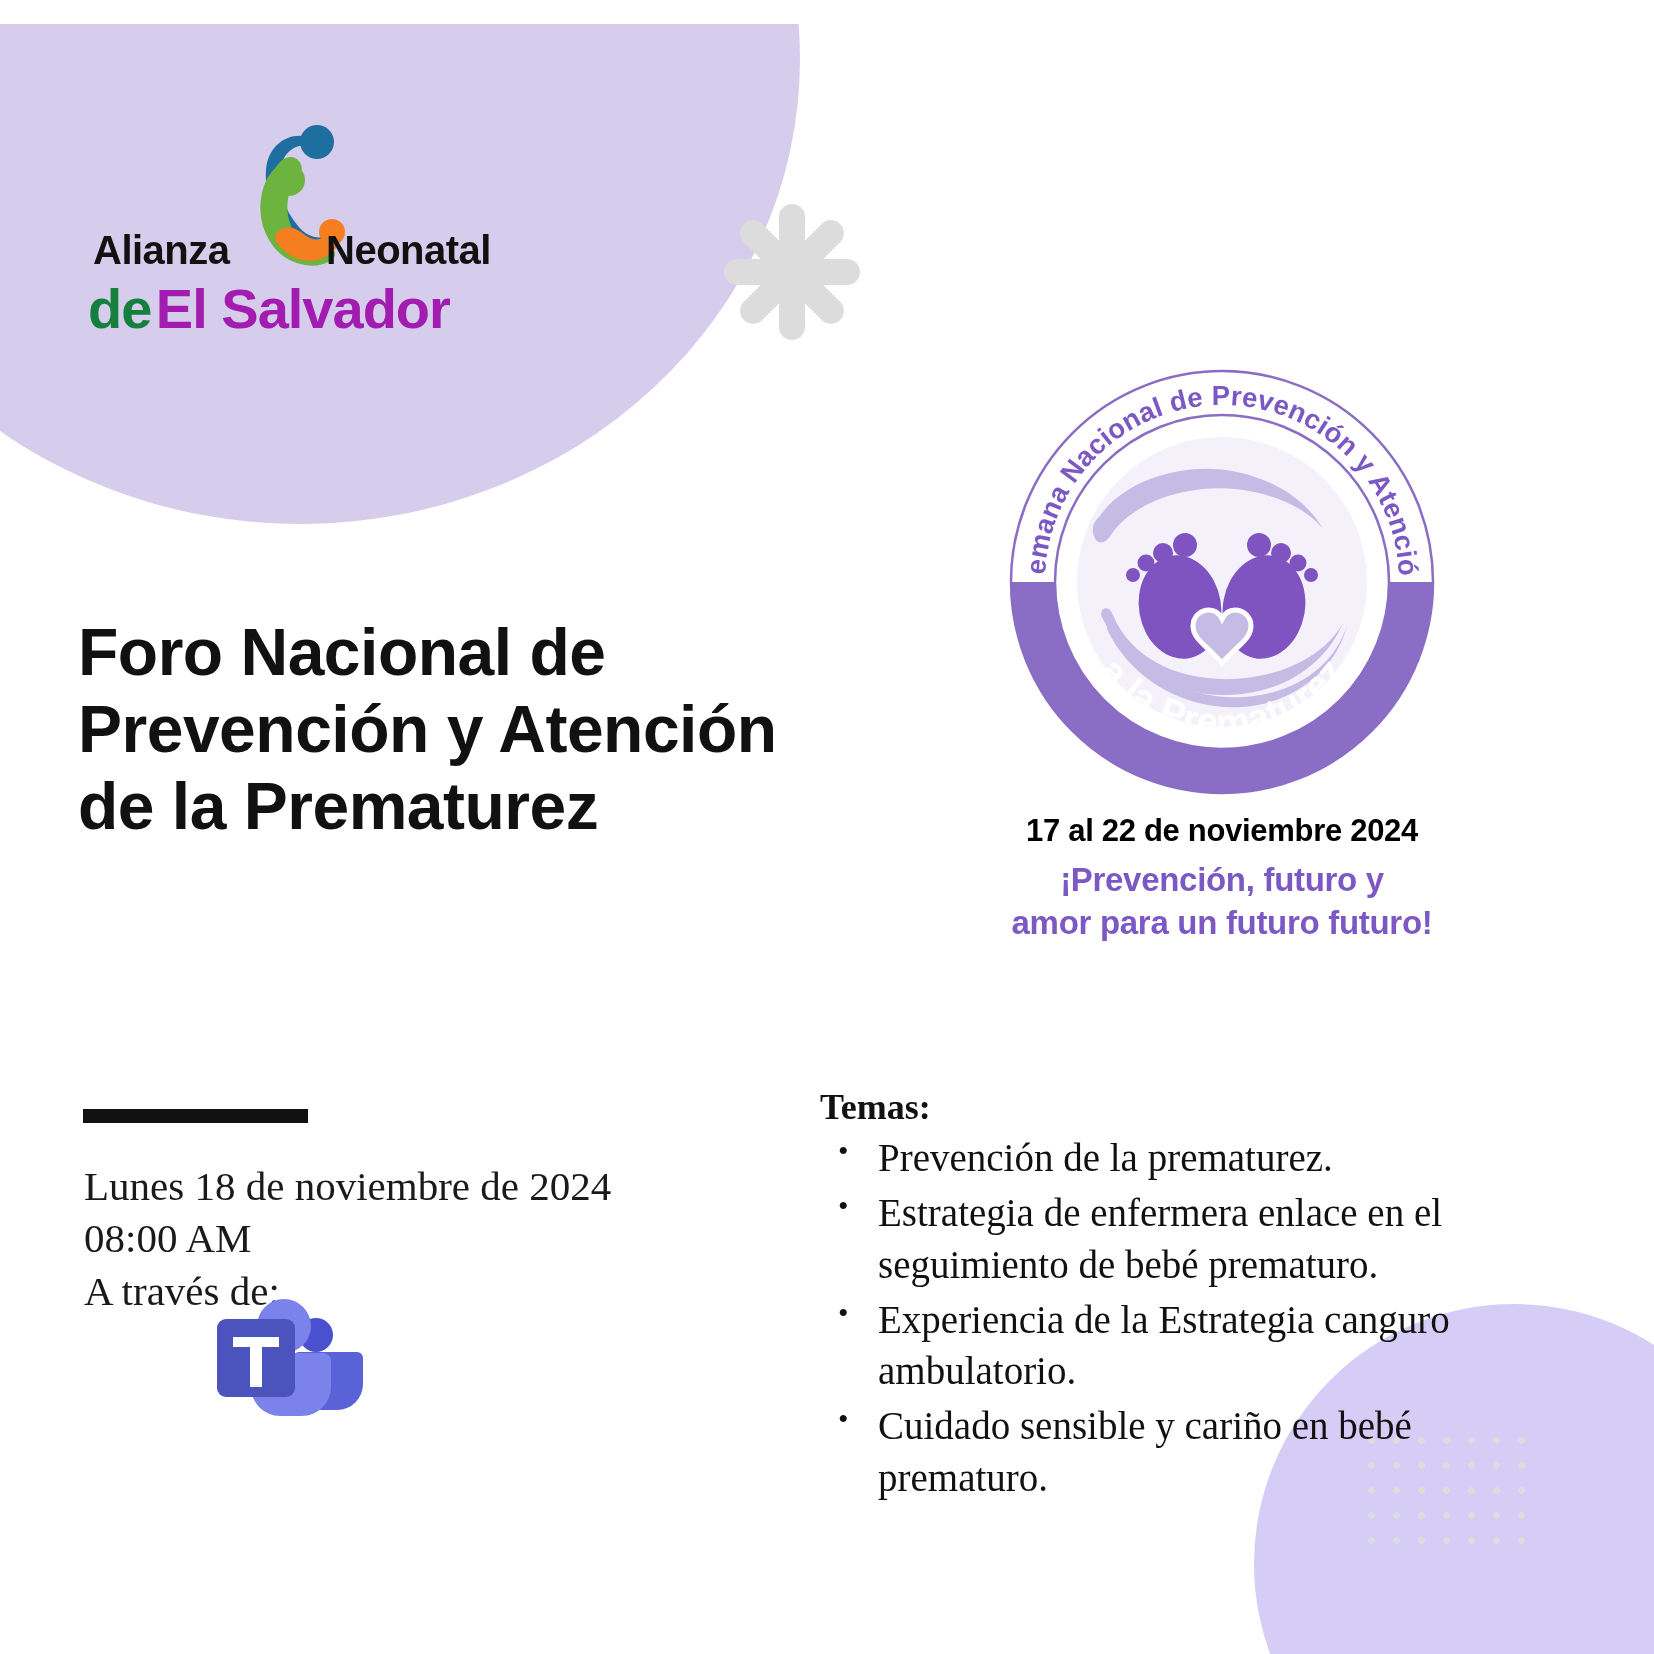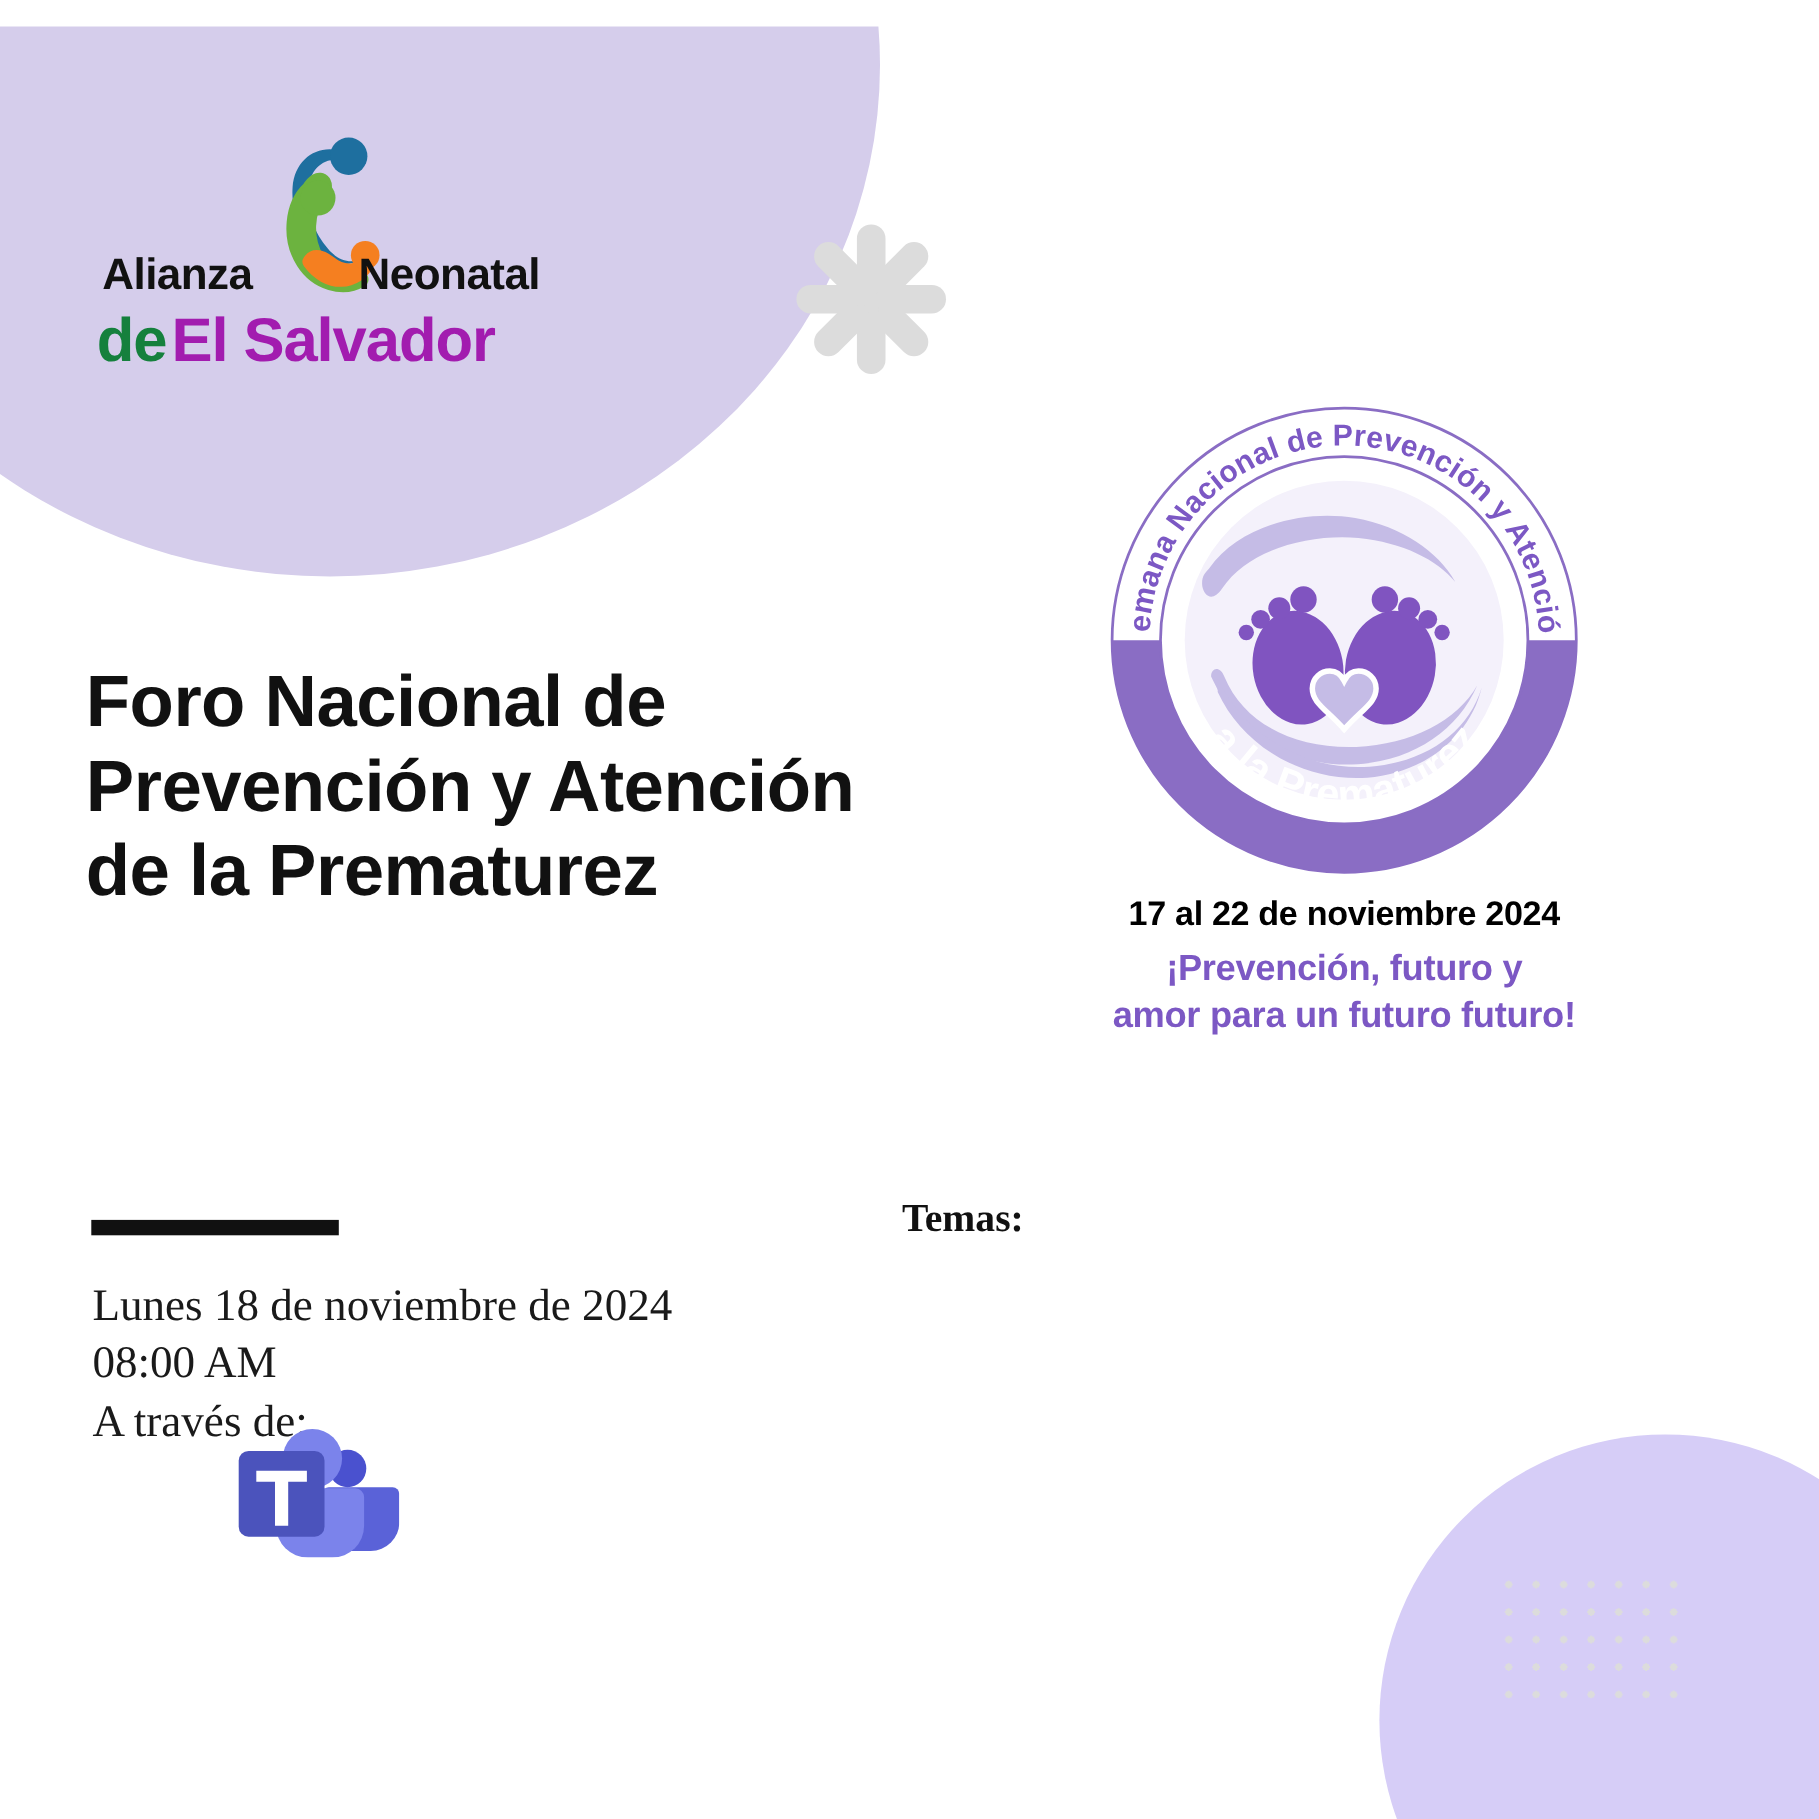--- a/index.html
+++ b/index.html
@@ -71,21 +71,21 @@
   .logo-row2{
     position:absolute;left:0px;top:156px;width:420px;height:64px;
     white-space:nowrap;
   }
   .logo-de{font-size:56px;font-weight:700;color:#15803d;letter-spacing:-1px;}
   .logo-els{font-size:56px;font-weight:bold;color:#a21caf;letter-spacing:-1px;}
 
   
   .headline{
     position:absolute;
-    left:78px;top:575px;
+    left:78px;top:590px;
     width:700px;
     font-size:66px;
     line-height:1.17;
     font-weight:bold;
     color:#111;
     letter-spacing:-0.5px;
   }
   .rule{
     position:absolute;
     left:83px;top:1085px;
@@ -277,15 +277,21 @@
   </div>
 
   <div class="emblem-date">17 al 22 de noviembre 2024</div>
   <div class="emblem-slogan">
     <div>¡Prevención, futuro y</div>
     <div>amor para un futuro futuro!</div>
   </div>
 
   <div class="temas">
     <div class="temas-title">Temas:</div>
+    <ul>
+      <li>Prevención de la prematurez.</li>
+      <li>Estrategia de enfermera enlace en el seguimiento de bebé prematuro.</li>
+      <li>Experiencia de la Estrategia canguro ambulatorio.</li>
+      <li>Cuidado sensible y cariño en bebé prematuro.</li>
+    </ul>
   </div>
 
 </div>
 
 </body></html>

